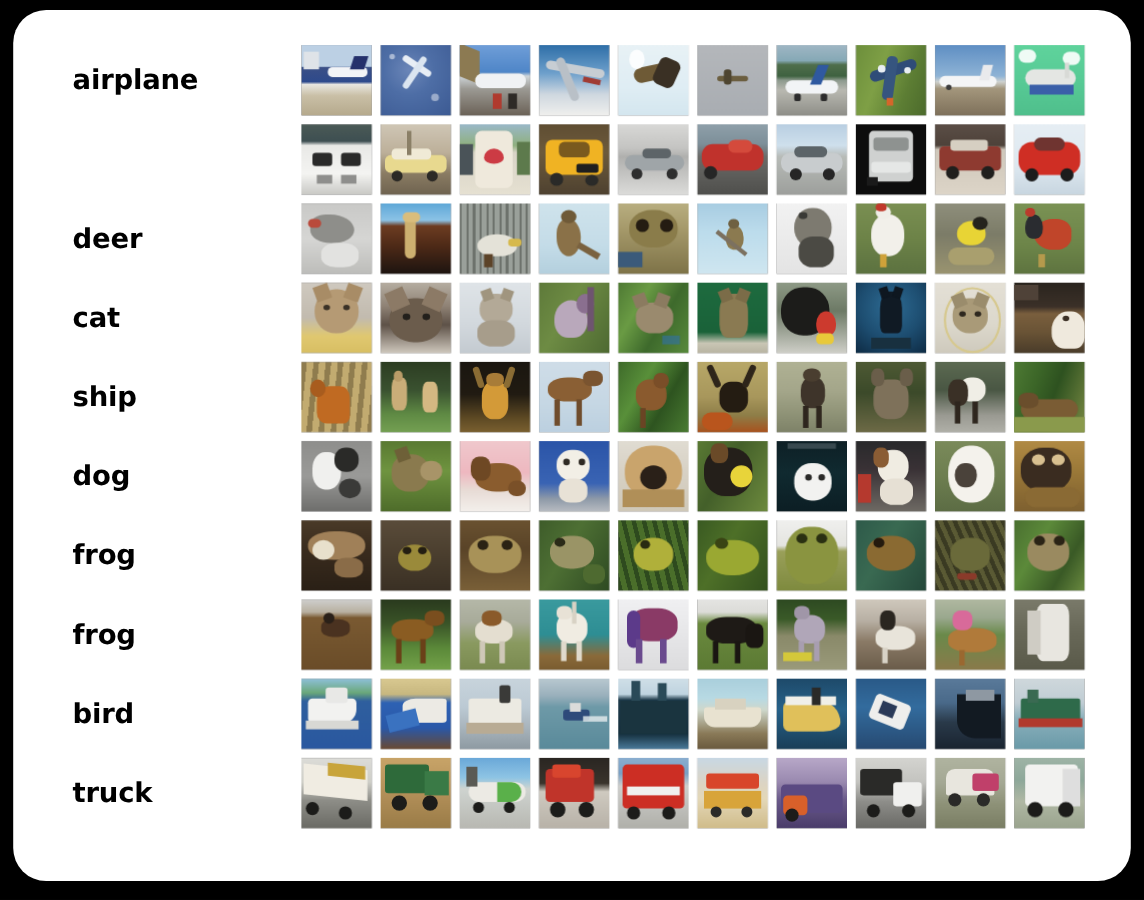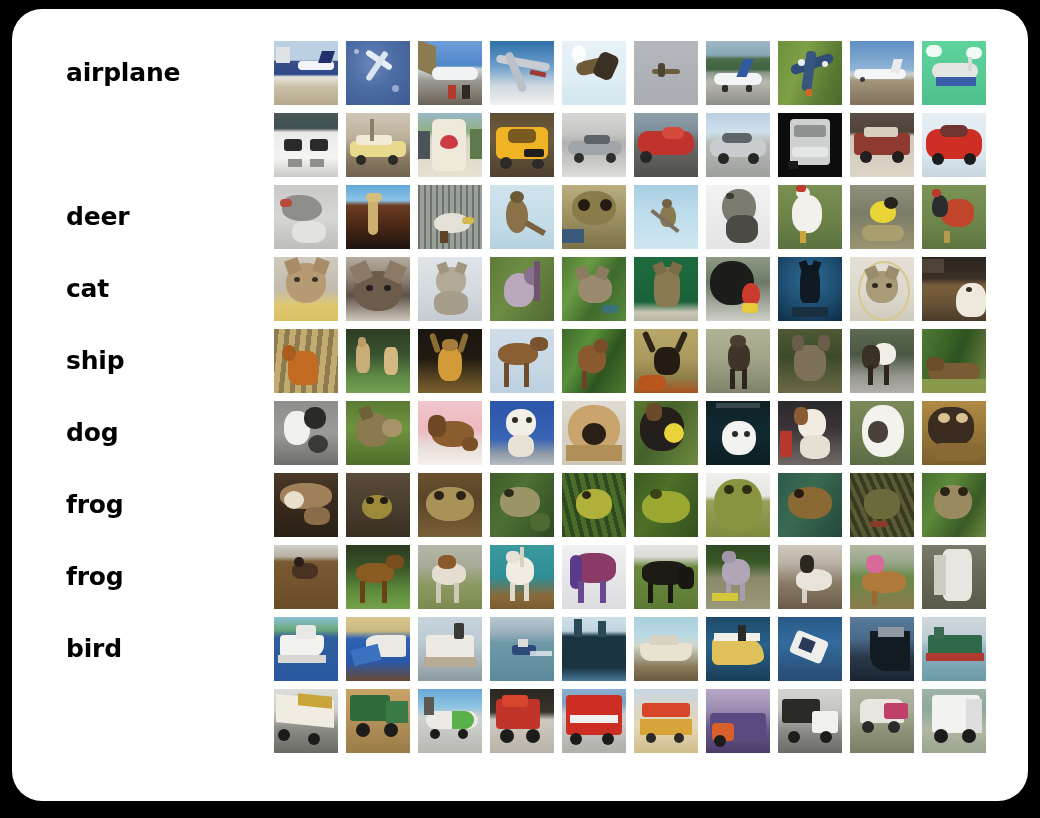--- a/index.html
+++ b/index.html
@@ -713,20 +713,21 @@
           <div class="cell" style="left:648px">
               <div class="im" style="background:linear-gradient(#cfd8dc 0%,#c0cdd4 34%,#8ab0bc 56%,#6a9aa8 100%)"></div>
               <div class="ov" style="left:6px;top:18px;width:54px;height:20px;background:#2e6a4a;border-radius:2px"></div>
               <div class="ov" style="left:4px;top:36px;width:58px;height:8px;background:#b03a2e"></div>
               <div class="ov" style="left:12px;top:10px;width:10px;height:12px;background:#3a6a52"></div>
             </div>
         </div>
       </div>
 
       <div class="row" style="top:676px">
+        <div class="row-label">truck</div>
         <div class="cells">
           <div class="cell" style="left:0px">
               <div class="im" style="background:linear-gradient(#dcdcd8 0%,#cfcfc8 34%,#8e8e88 60%,#6a6a64 100%)"></div>
               <div class="ov" style="left:2px;top:8px;width:58px;height:28px;background:#f0ece2;transform:skewY(6deg)"></div>
               <div class="ov" style="left:24px;top:6px;width:34px;height:12px;background:#c8a43a;transform:skewY(6deg)"></div>
               <div class="ov" style="left:4px;top:40px;width:12px;height:12px;background:#1c1c1a;border-radius:50%"></div>
               <div class="ov" style="left:34px;top:44px;width:12px;height:12px;background:#1c1c1a;border-radius:50%"></div>
             </div>
           <div class="cell" style="left:72px">
               <div class="im" style="background:linear-gradient(#c8a468 0%,#b8945c 40%,#9a7c48 100%)"></div>

